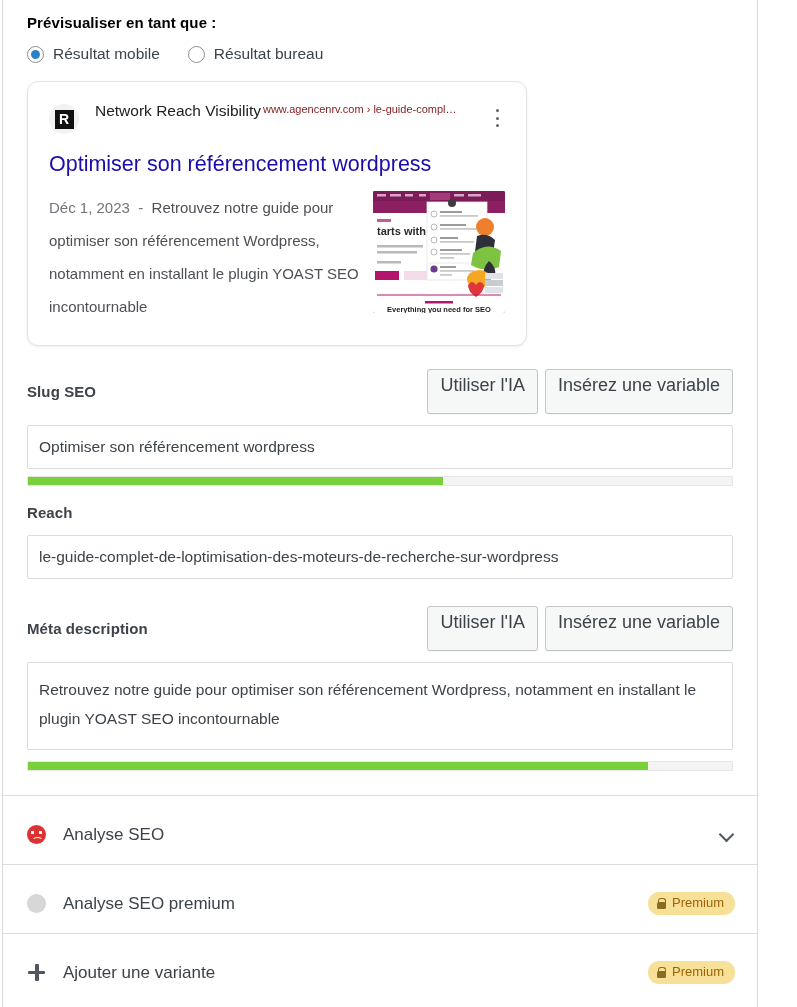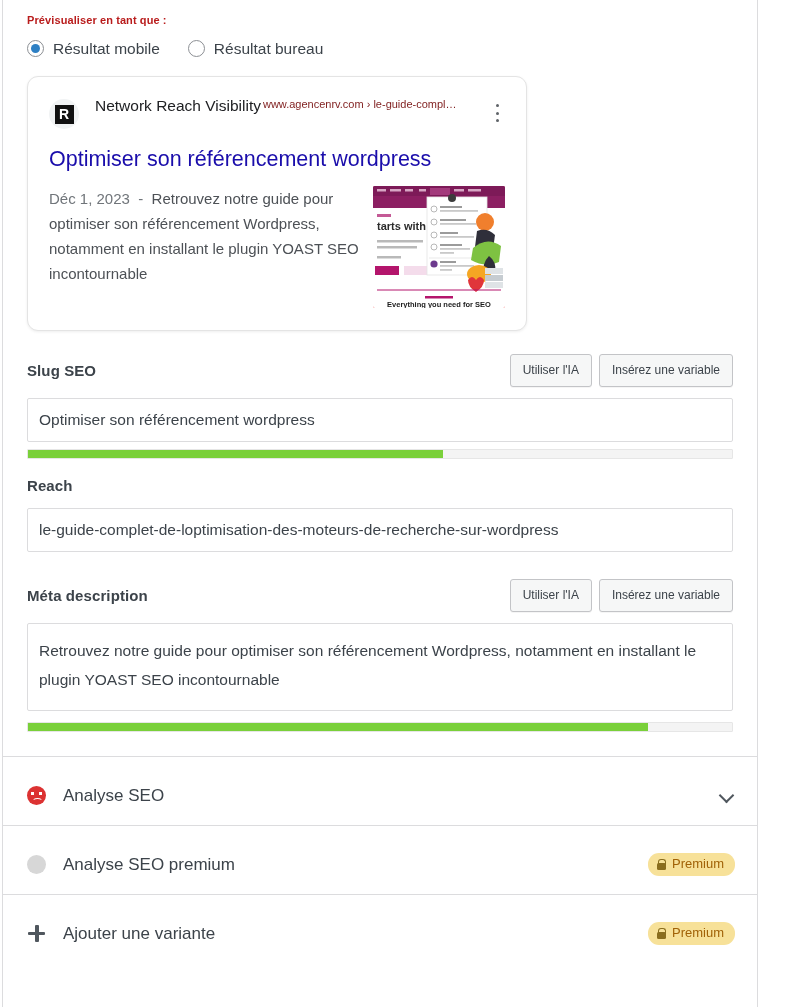--- a/index.html
+++ b/index.html
@@ -27,36 +27,36 @@
   }
 
   .content {
     position: absolute; left: 3px; top: 0; width: 754px; height: 1007px;
   }
 
   
   .top-section { padding: 14px 24px 0 24px; }
 
   .preview-label {
-    font-size: 11px;
+    font-size: 15px;
     font-weight: bold;
-    color: #b91c1c;
+    color: #000000;
     letter-spacing: 0.1px;
     margin: 0 0 14px 0;
   }
 
   .radio-row {
     display: flex;
     align-items: center;
     gap: 0;
     margin-bottom: 18px;
   }
   .radio-opt {
     display: flex;
-    align-items: flex-start;
+    align-items: flex-end;
     gap: 9px;
     cursor: pointer;
     margin-right: 28px;
   }
   .radio-circle {
     width: 17px; height: 17px;
     border-radius: 50%;
     border: 1px solid #8c8f94;
     background: #fff;
     display: flex; align-items: center; justify-content: center;
@@ -146,21 +146,21 @@
   }
   .snippet-body {
     margin-top: 13px;
     display: flex;
     justify-content: space-between;
     align-items: flex-start;
     gap: 14px;
   }
   .snippet-desc {
     font-size: 15px;
-    line-height: 25px;
+    line-height: 33px;
     color: #4d5156;
     max-width: 316px;
   }
   .snippet-date { color: #70757a; }
   .snippet-dash { color: #70757a; }
 
   
   .thumb {
     width: 132px; height: 122px;
     flex: 0 0 auto;
@@ -184,23 +184,23 @@
     font-weight: bold;
     color: #3c434a;
     letter-spacing: 0.1px;
   }
   .field-actions { display: flex; gap: 7px; }
   .btn {
     background: #f6f7f7;
     border: 1px solid #c3c4c7;
     border-radius: 3px;
     color: #3c434a;
-    font-size: 12px;
-    font-family: "Liberation Sans", sans-serif;
-    padding: 7px 12px 8px 12px;
+    font-size: 18px;
+    font-family: "Liberation Sans", sans-serif;
+    padding: 7px 12px 20px 12px;
     cursor: pointer;
     line-height: 16px;
     box-shadow: 0 1px 0 rgba(0,0,0,.04);
   }
   .text-input {
     width: 100%;
     border: 1px solid #dcdcde;
     background: #fff;
     border-radius: 2px;
     font-size: 15.5px;

